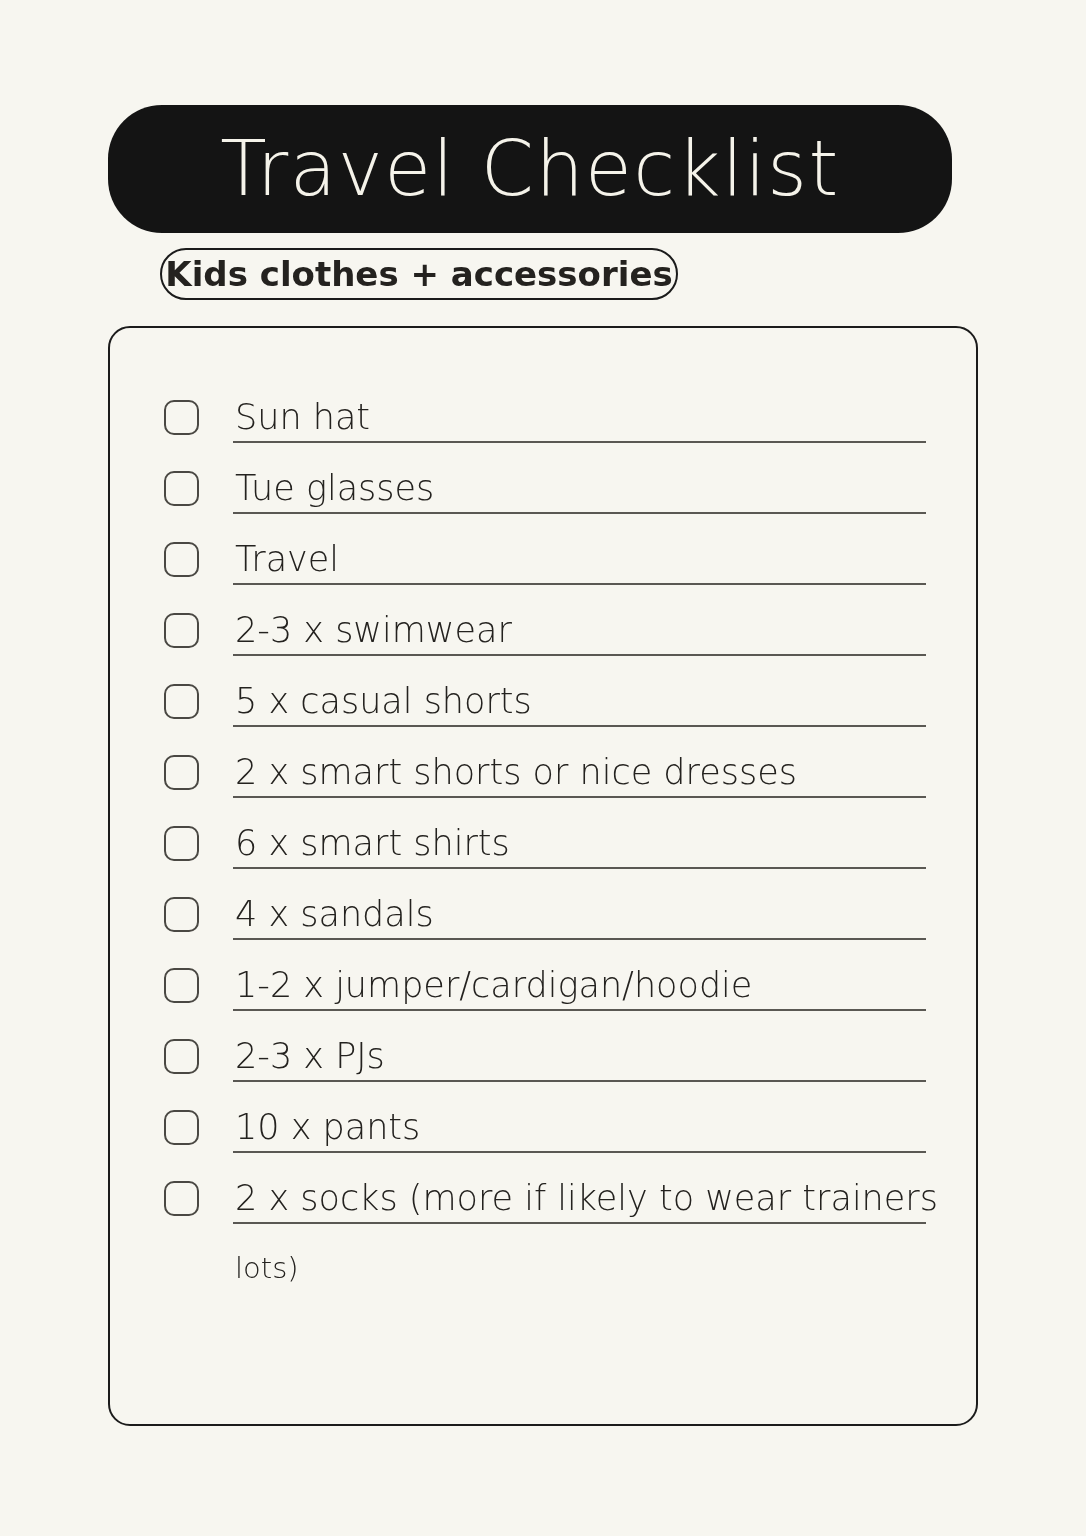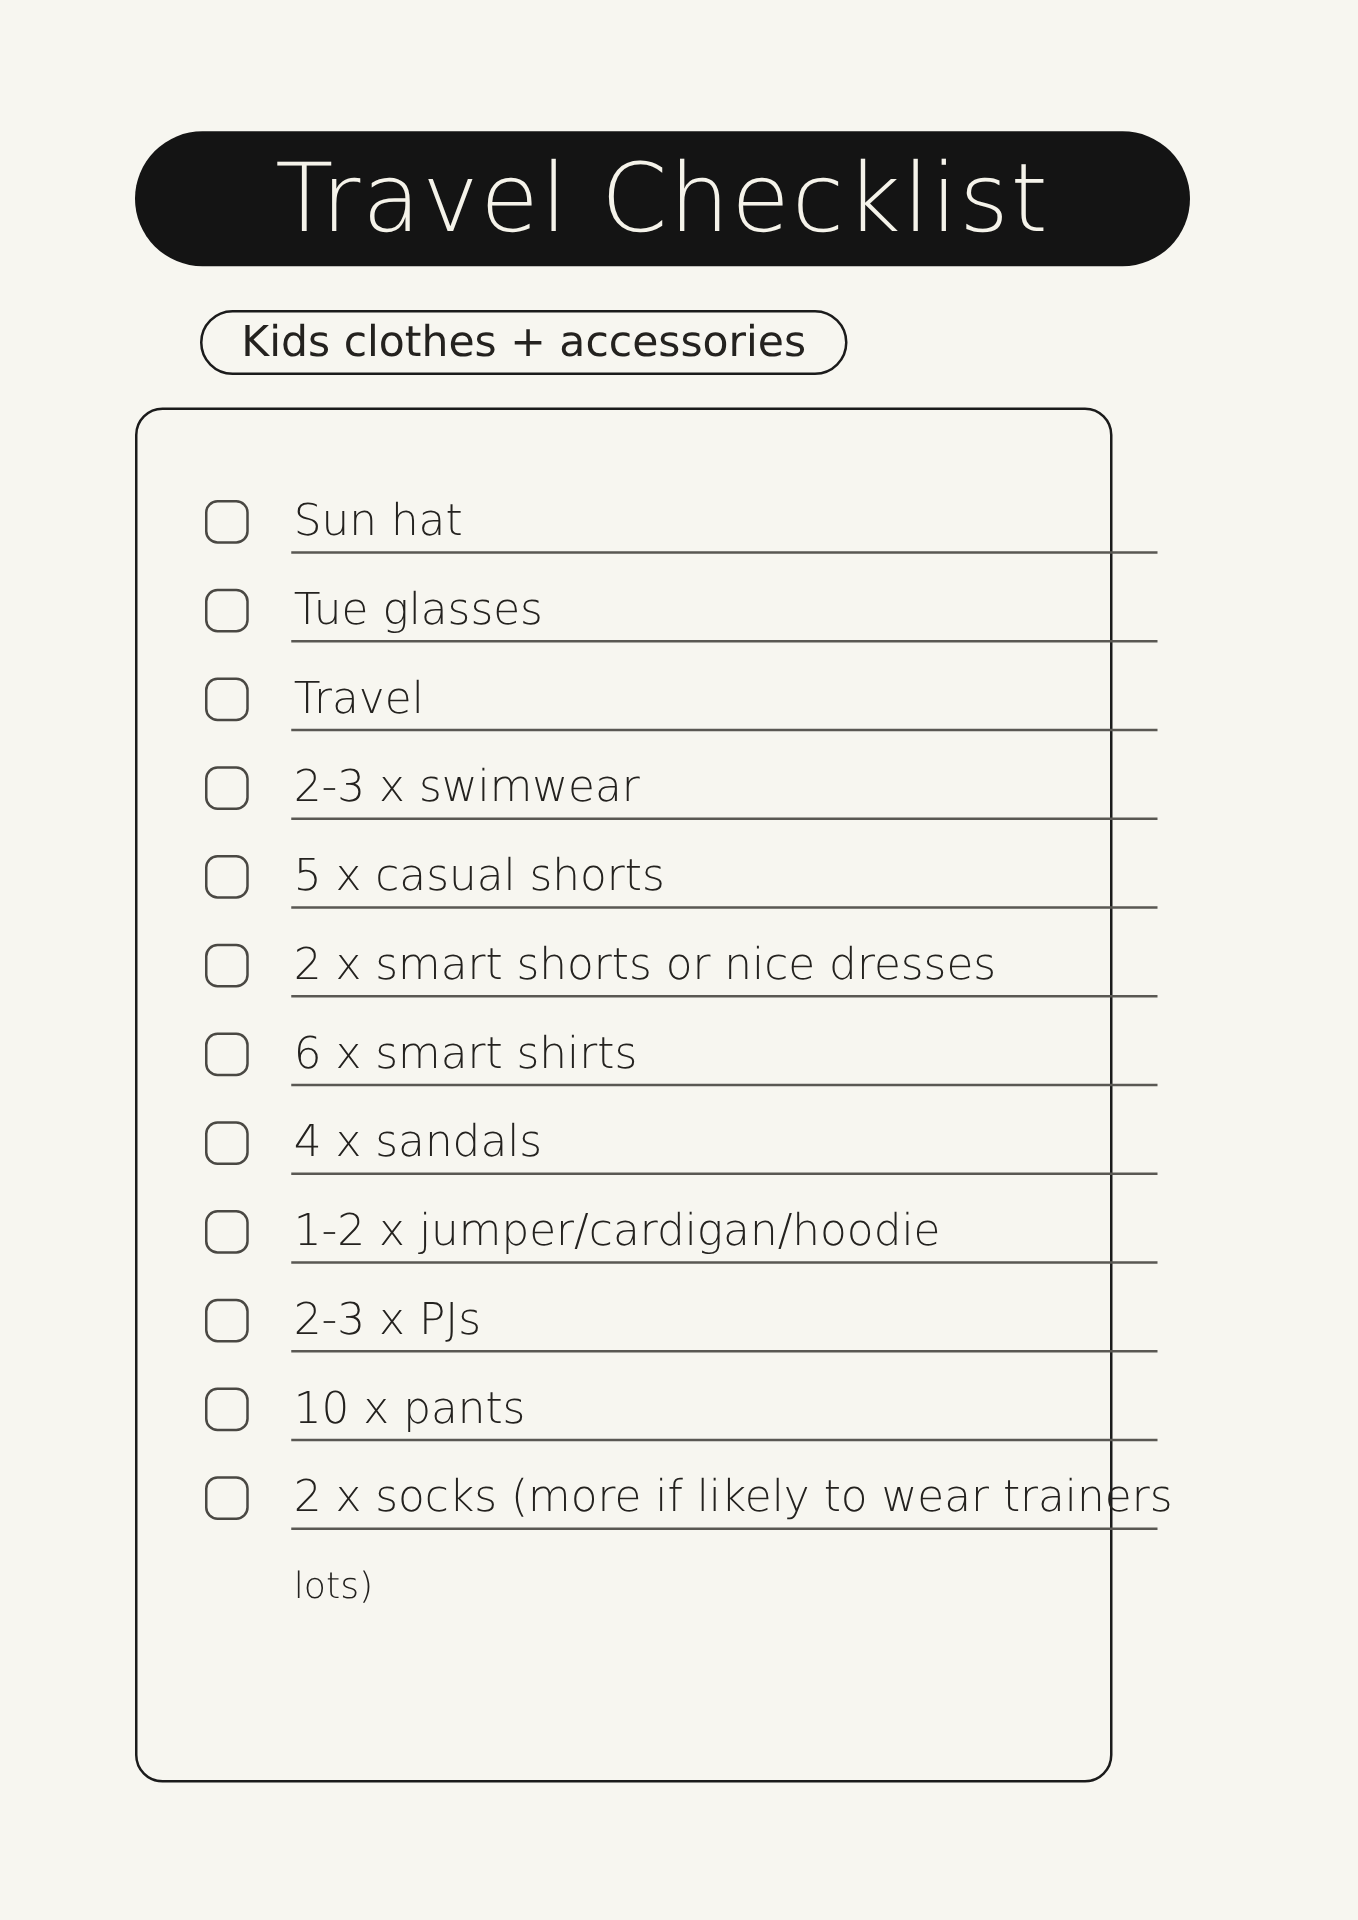--- a/index.html
+++ b/index.html
@@ -14,21 +14,21 @@
     overflow: hidden;
     position: relative;
   }
 
   
   .title-pill {
     position: absolute;
     left: 108px;
     top: 105px;
     width: 844px;
-    height: 108px;
+    height: 128px;
     background: #141414;
     border-radius: 54px;
     display: flex;
     align-items: center;
     justify-content: center;
     box-sizing: border-box;
   }
   .title-text {
     color: #f5f3ea;
     font-size: 76px;
@@ -50,32 +50,32 @@
     border-radius: 26px;
     background: transparent;
     display: flex;
     align-items: center;
     justify-content: center;
     box-sizing: border-box;
   }
   .subtitle-text {
     color: #24221f;
     font-size: 34px;
-    font-weight: 400;
+    font-weight: 700;
     line-height: 1;
     white-space: nowrap;
     font-family: "DejaVu Sans", sans-serif;
   }
 
   
   .card {
     position: absolute;
     left: 108px;
     top: 326px;
-    width: 782px;
+    width: 870px;
     height: 1100px;
     border: 2.5px solid #1b1b1b;
     border-radius: 22px;
     box-sizing: border-box;
     background: transparent;
   }
 
   
   .checklist {
     position: absolute;

